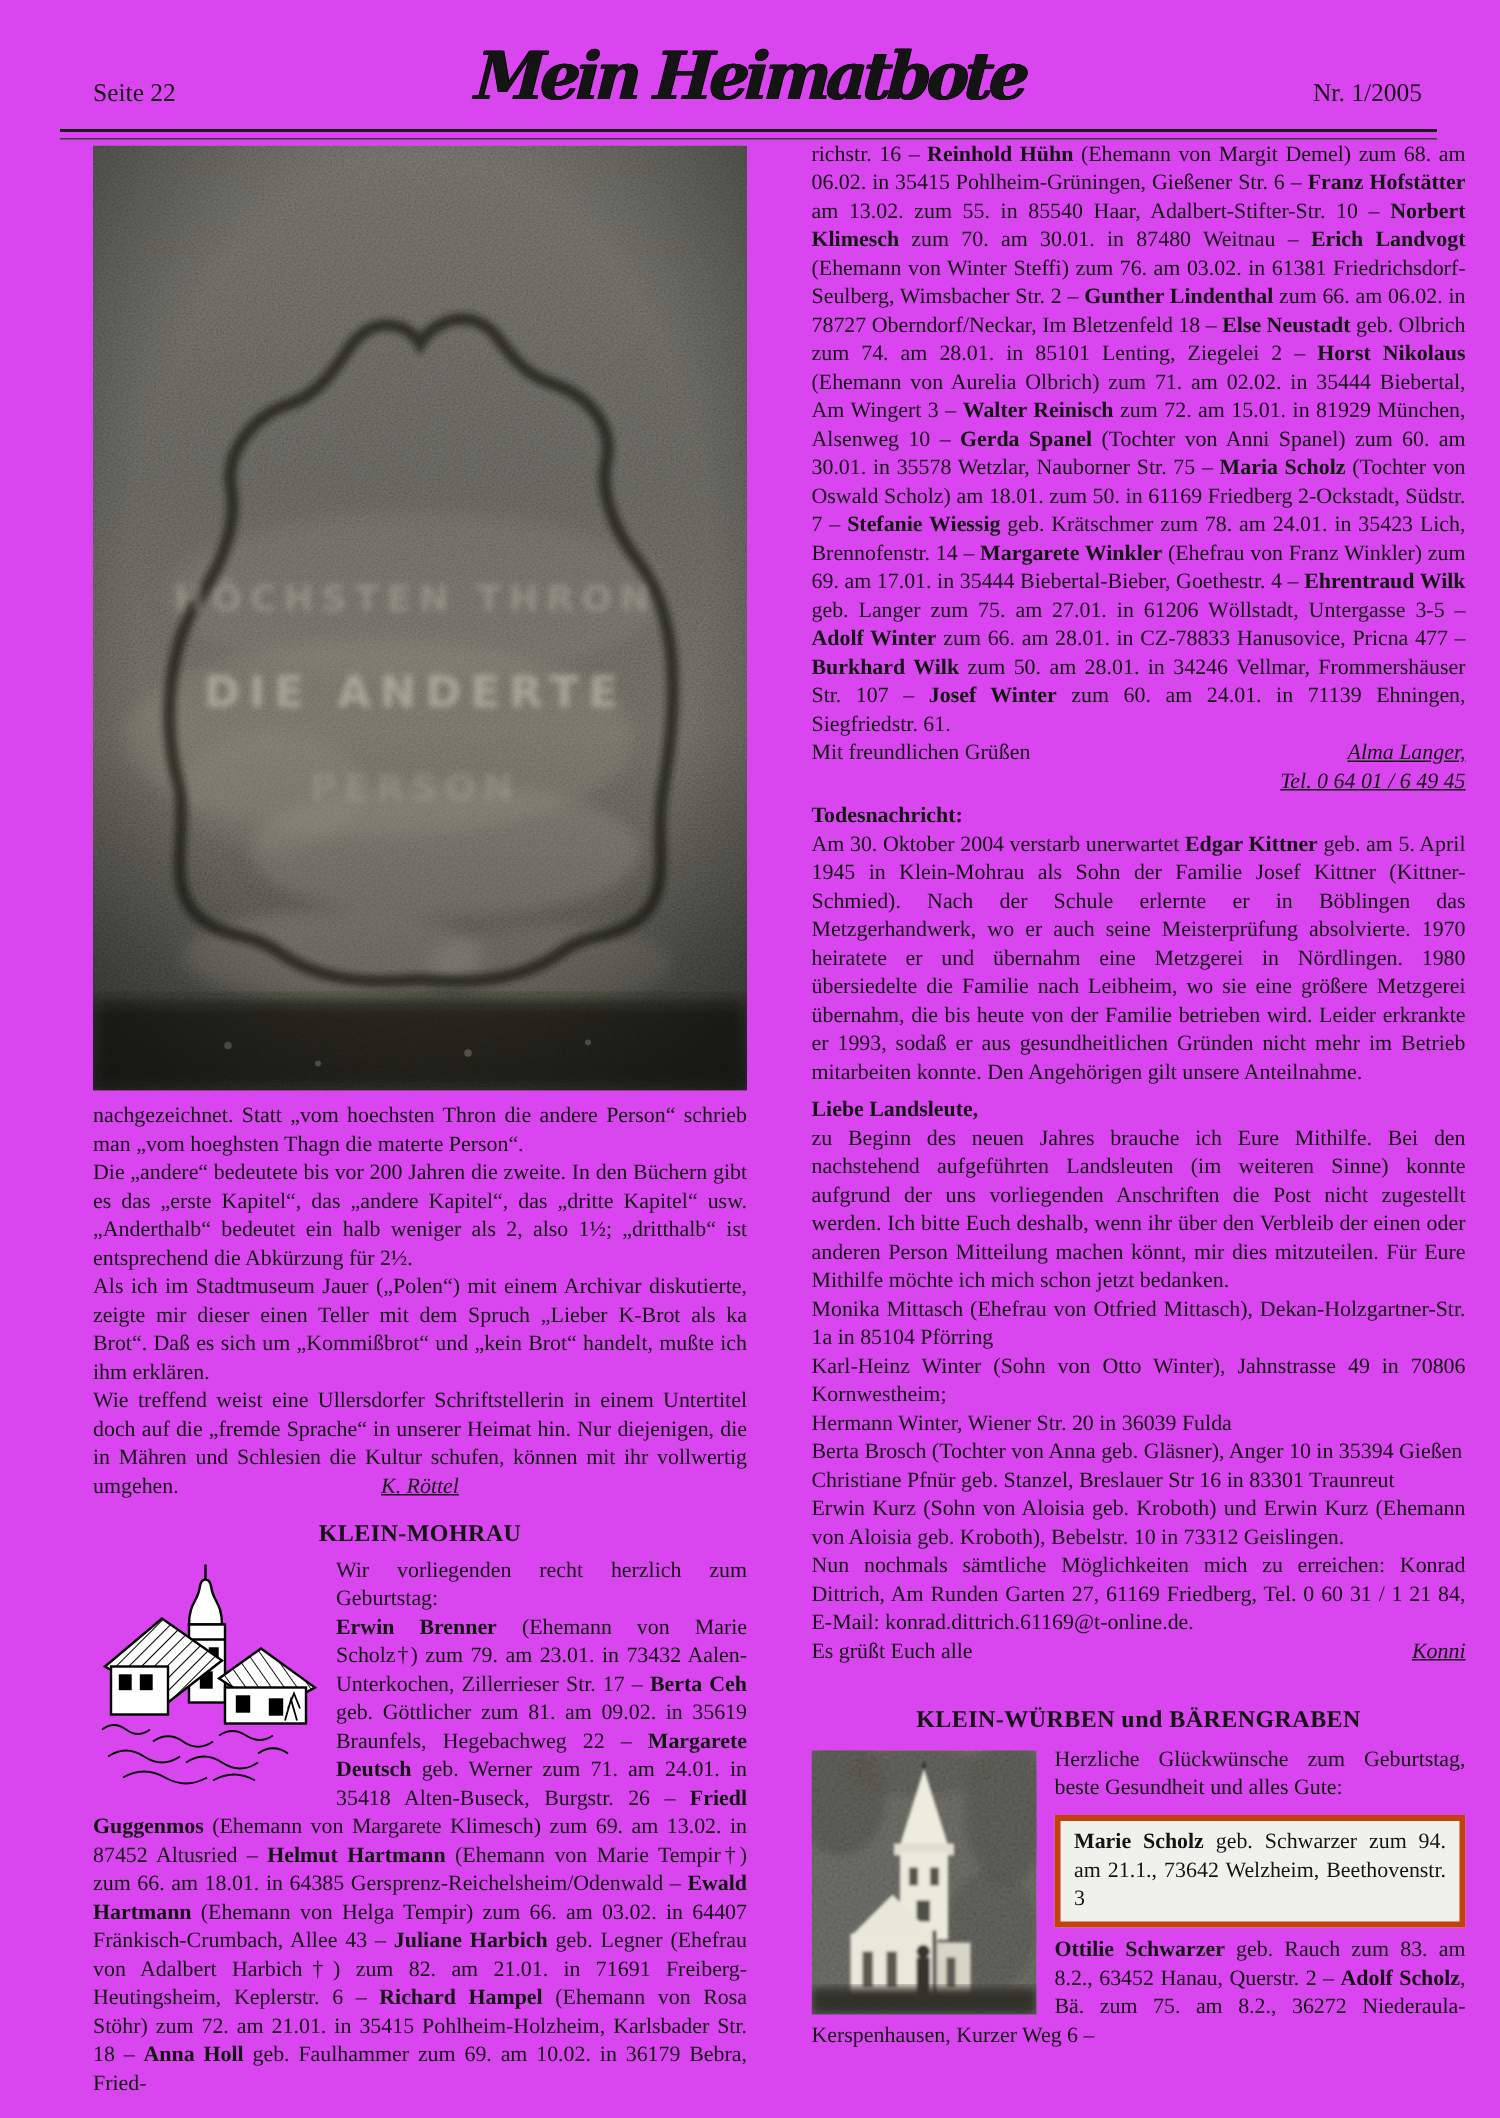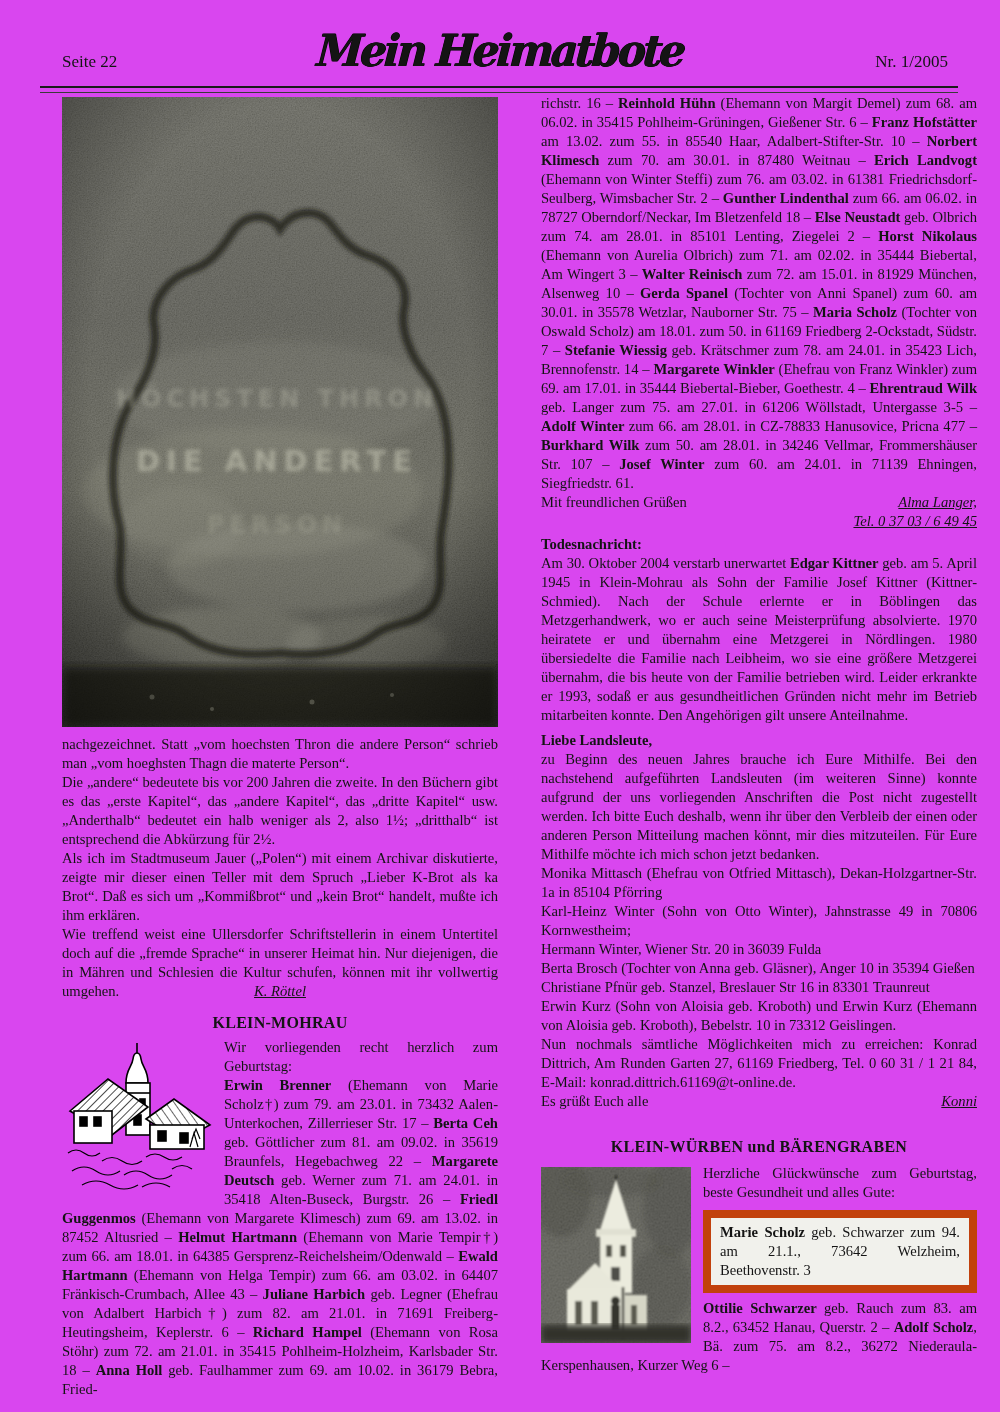--- a/index.html
+++ b/index.html
@@ -24,21 +24,21 @@
   .i{font-style:italic;text-decoration:underline;}
   .gap4{margin-top:4px;} .gap6{margin-top:6px;}
   .sig-row{display:flex;justify-content:space-between;}
   .right-line{text-align:right;}
   .byline{text-align:center;margin-top:-19px;}
   .section-head{text-align:center;font-weight:bold;font-size:16px;letter-spacing:0.3px;}
   .head-mohrau{margin:12px 0 6px;}
   .head-wuerben{margin:26px 0 8px;}
   .photo-frame{margin:0 0 8px 0;line-height:0;}
   .float-art{float:left;margin:3px 12px 2px 0;line-height:0;}
-  .boxed{border:8px solid #c2410c;background:#f1f1ec;padding:5px 9px;margin:8px 0 6px;overflow:hidden;}
+  .boxed{border:4px solid #c2410c;background:#f1f1ec;padding:5px 9px;margin:8px 0 6px;overflow:hidden;}
   .media-section{overflow:hidden;}
 </style>
 </head>
 <body>
 
 <div class="page">
 
   <div class="hdr-left">Seite 22</div>
   <div class="masthead"><span>Mein Heimatbote</span></div>
   <div class="hdr-right">Nr. 1/2005</div>
@@ -159,21 +159,21 @@
   </div>
 
   <div class="col col-right">
 
     <p><span>richstr. 16 – </span><span class="b">Reinhold Hühn</span><span> (Ehemann von Margit Demel) zum 68. am 06.02. in 35415 Pohlheim-Grüningen, Gießener Str. 6 – </span><span class="b">Franz Hofstätter</span><span> am 13.02. zum 55. in 85540 Haar, Adalbert-Stifter-Str. 10 – </span><span class="b">Norbert Klimesch</span><span> zum 70. am 30.01. in 87480 Weitnau – </span><span class="b">Erich Landvogt</span><span> (Ehemann von Winter Steffi) zum 76. am 03.02. in 61381 Friedrichsdorf-Seulberg, Wimsbacher Str. 2 – </span><span class="b">Gunther Lindenthal</span><span> zum 66. am 06.02. in 78727 Oberndorf/Neckar, Im Bletzenfeld 18 – </span><span class="b">Else Neustadt</span><span> geb. Olbrich zum 74. am 28.01. in 85101 Lenting, Ziegelei 2 – </span><span class="b">Horst Nikolaus</span><span> (Ehemann von Aurelia Olbrich) zum 71. am 02.02. in 35444 Biebertal, Am Wingert 3 – </span><span class="b">Walter Reinisch</span><span> zum 72. am 15.01. in 81929 München, Alsenweg 10 – </span><span class="b">Gerda Spanel</span><span> (Tochter von Anni Spanel) zum 60. am 30.01. in 35578 Wetzlar, Nauborner Str. 75 – </span><span class="b">Maria Scholz</span><span> (Tochter von Oswald Scholz) am 18.01. zum 50. in 61169 Friedberg 2-Ockstadt, Südstr. 7 – </span><span class="b">Stefanie Wiessig</span><span> geb. Krätschmer zum 78. am 24.01. in 35423 Lich, Brennofenstr. 14 – </span><span class="b">Margarete Winkler</span><span> (Ehefrau von Franz Winkler) zum 69. am 17.01. in 35444 Biebertal-Bieber, Goethestr. 4 – </span><span class="b">Ehrentraud Wilk</span><span> geb. Langer zum 75. am 27.01. in 61206 Wöllstadt, Untergasse 3-5 – </span><span class="b">Adolf Winter</span><span> zum 66. am 28.01. in CZ-78833 Hanusovice, Pricna 477 – </span><span class="b">Burkhard Wilk</span><span> zum 50. am 28.01. in 34246 Vellmar, Frommershäuser Str. 107 – </span><span class="b">Josef Winter</span><span> zum 60. am 24.01. in 71139 Ehningen, Siegfriedstr. 61.</span></p>
 
     <div class="sig-row">
       <span>Mit freundlichen Grüßen</span>
       <span class="i">Alma Langer,</span>
     </div>
-    <div class="right-line i">Tel. 0 37 03 / 6 49 45</div>
+    <div class="right-line i">Tel. 0 64 01 / 6 49 45</div>
 
     <p class="b gap4">Todesnachricht:</p>
     <p><span>Am 30. Oktober 2004 verstarb unerwartet </span><span class="b">Edgar Kittner</span><span> geb. am 5. April 1945 in Klein-Mohrau als Sohn der Familie Josef Kittner (Kittner-Schmied). Nach der Schule erlernte er in Böblingen das Metzgerhandwerk, wo er auch seine Meisterprüfung absolvierte. 1970 heiratete er und übernahm eine Metzgerei in Nördlingen. 1980 übersiedelte die Familie nach Leibheim, wo sie eine größere Metzgerei übernahm, die bis heute von der Familie betrieben wird. Leider erkrankte er 1993, sodaß er aus gesundheitlichen Gründen nicht mehr im Betrieb mitarbeiten konnte. Den Angehörigen gilt unsere Anteilnahme.</span></p>
 
     <p class="b gap6">Liebe Landsleute,</p>
     <p>zu Beginn des neuen Jahres brauche ich Eure Mithilfe. Bei den nachstehend aufgeführten Landsleuten (im weiteren Sinne) konnte aufgrund der uns vorliegenden Anschriften die Post nicht zugestellt werden. Ich bitte Euch deshalb, wenn ihr über den Verbleib der einen oder anderen Person Mitteilung machen könnt, mir dies mitzuteilen. Für Eure Mithilfe möchte ich mich schon jetzt bedanken.</p>
     <p>Monika Mittasch (Ehefrau von Otfried Mittasch), Dekan-Holzgartner-Str. 1a in 85104 Pförring</p>
     <p>Karl-Heinz Winter (Sohn von Otto Winter), Jahnstrasse 49 in 70806 Kornwestheim;</p>
     <p>Hermann Winter, Wiener Str. 20 in 36039 Fulda</p>
     <p>Berta Brosch (Tochter von Anna geb. Gläsner), Anger 10 in 35394 Gießen</p>

